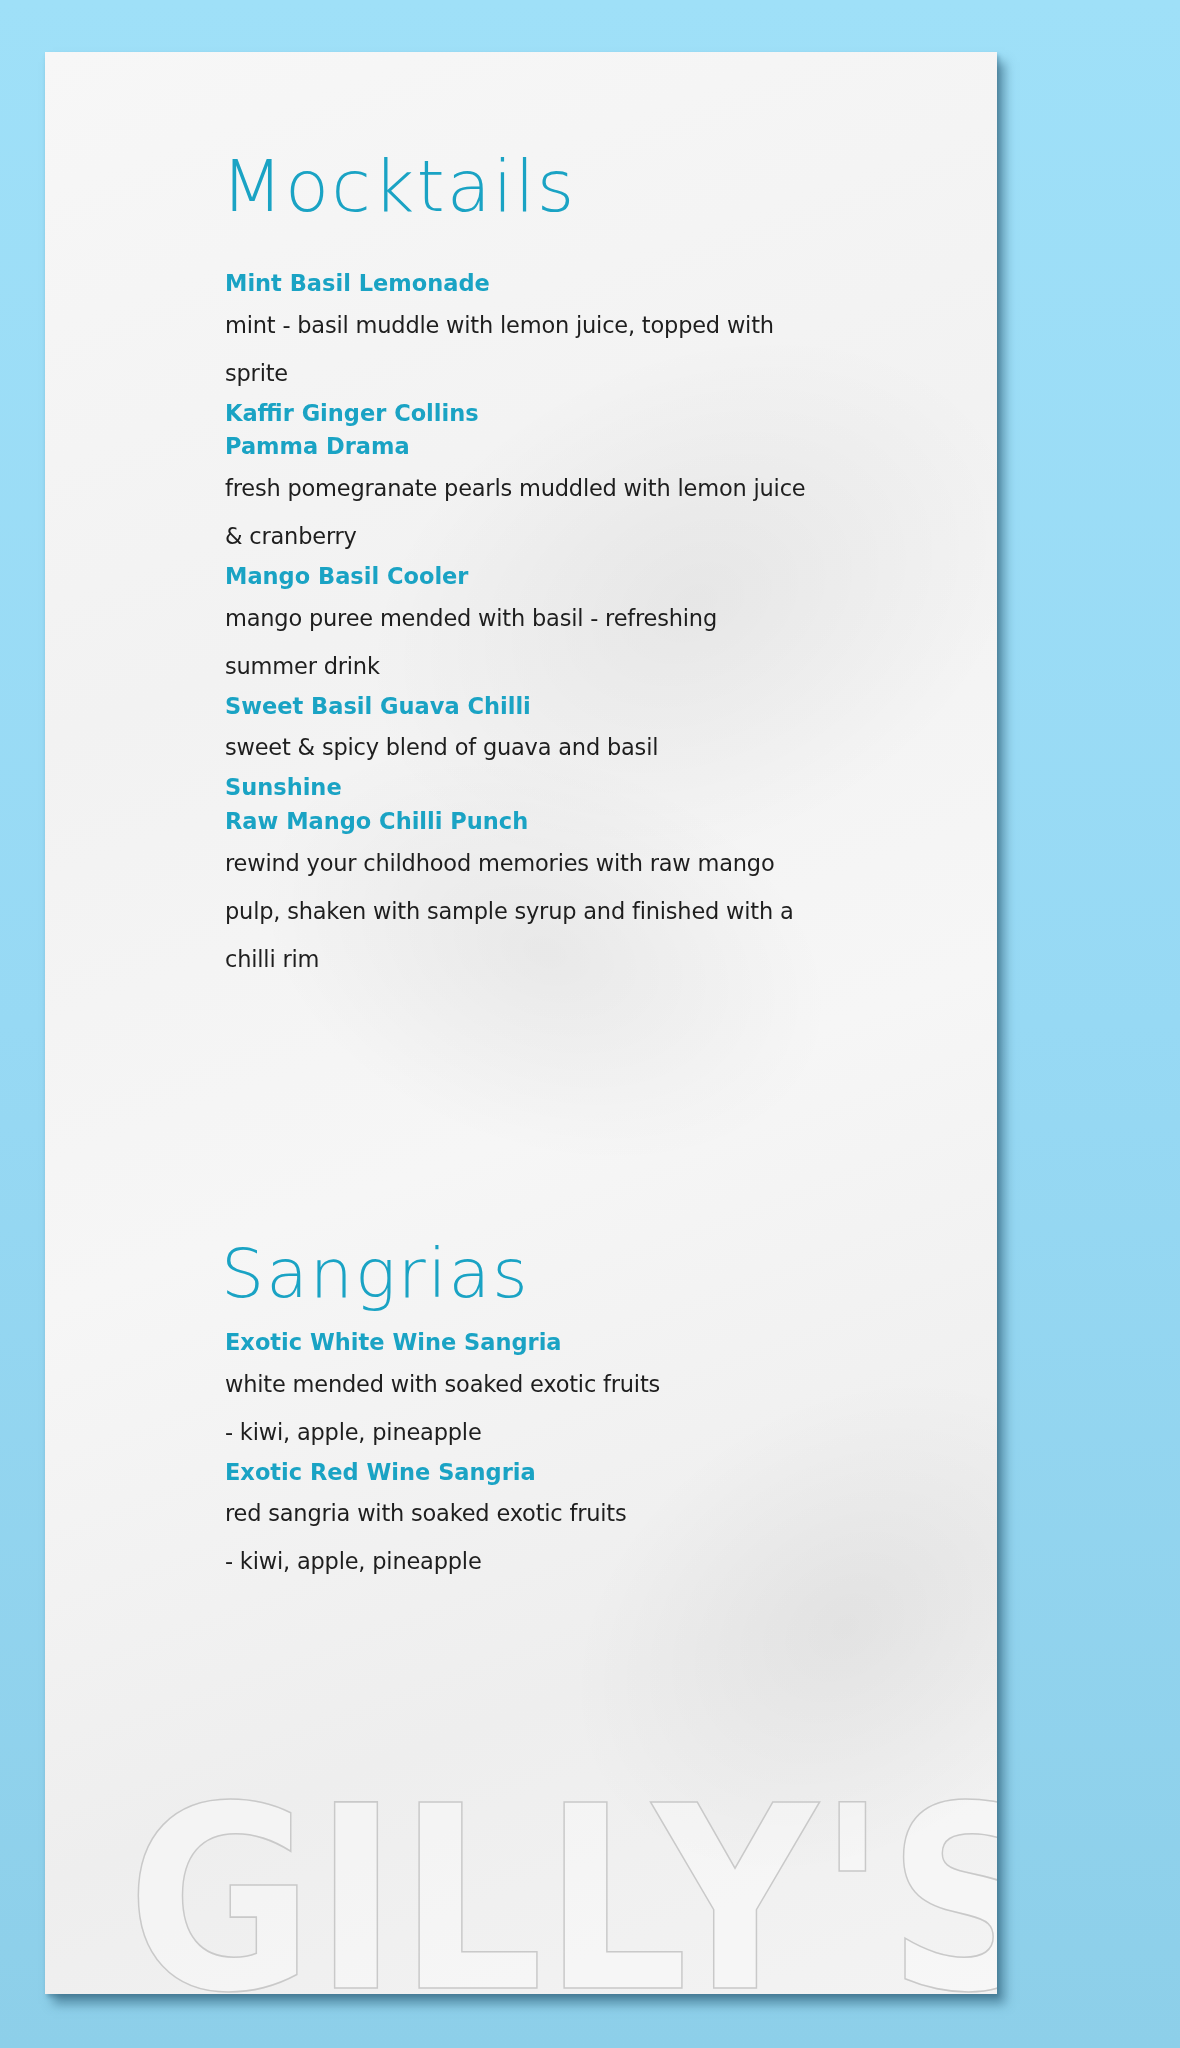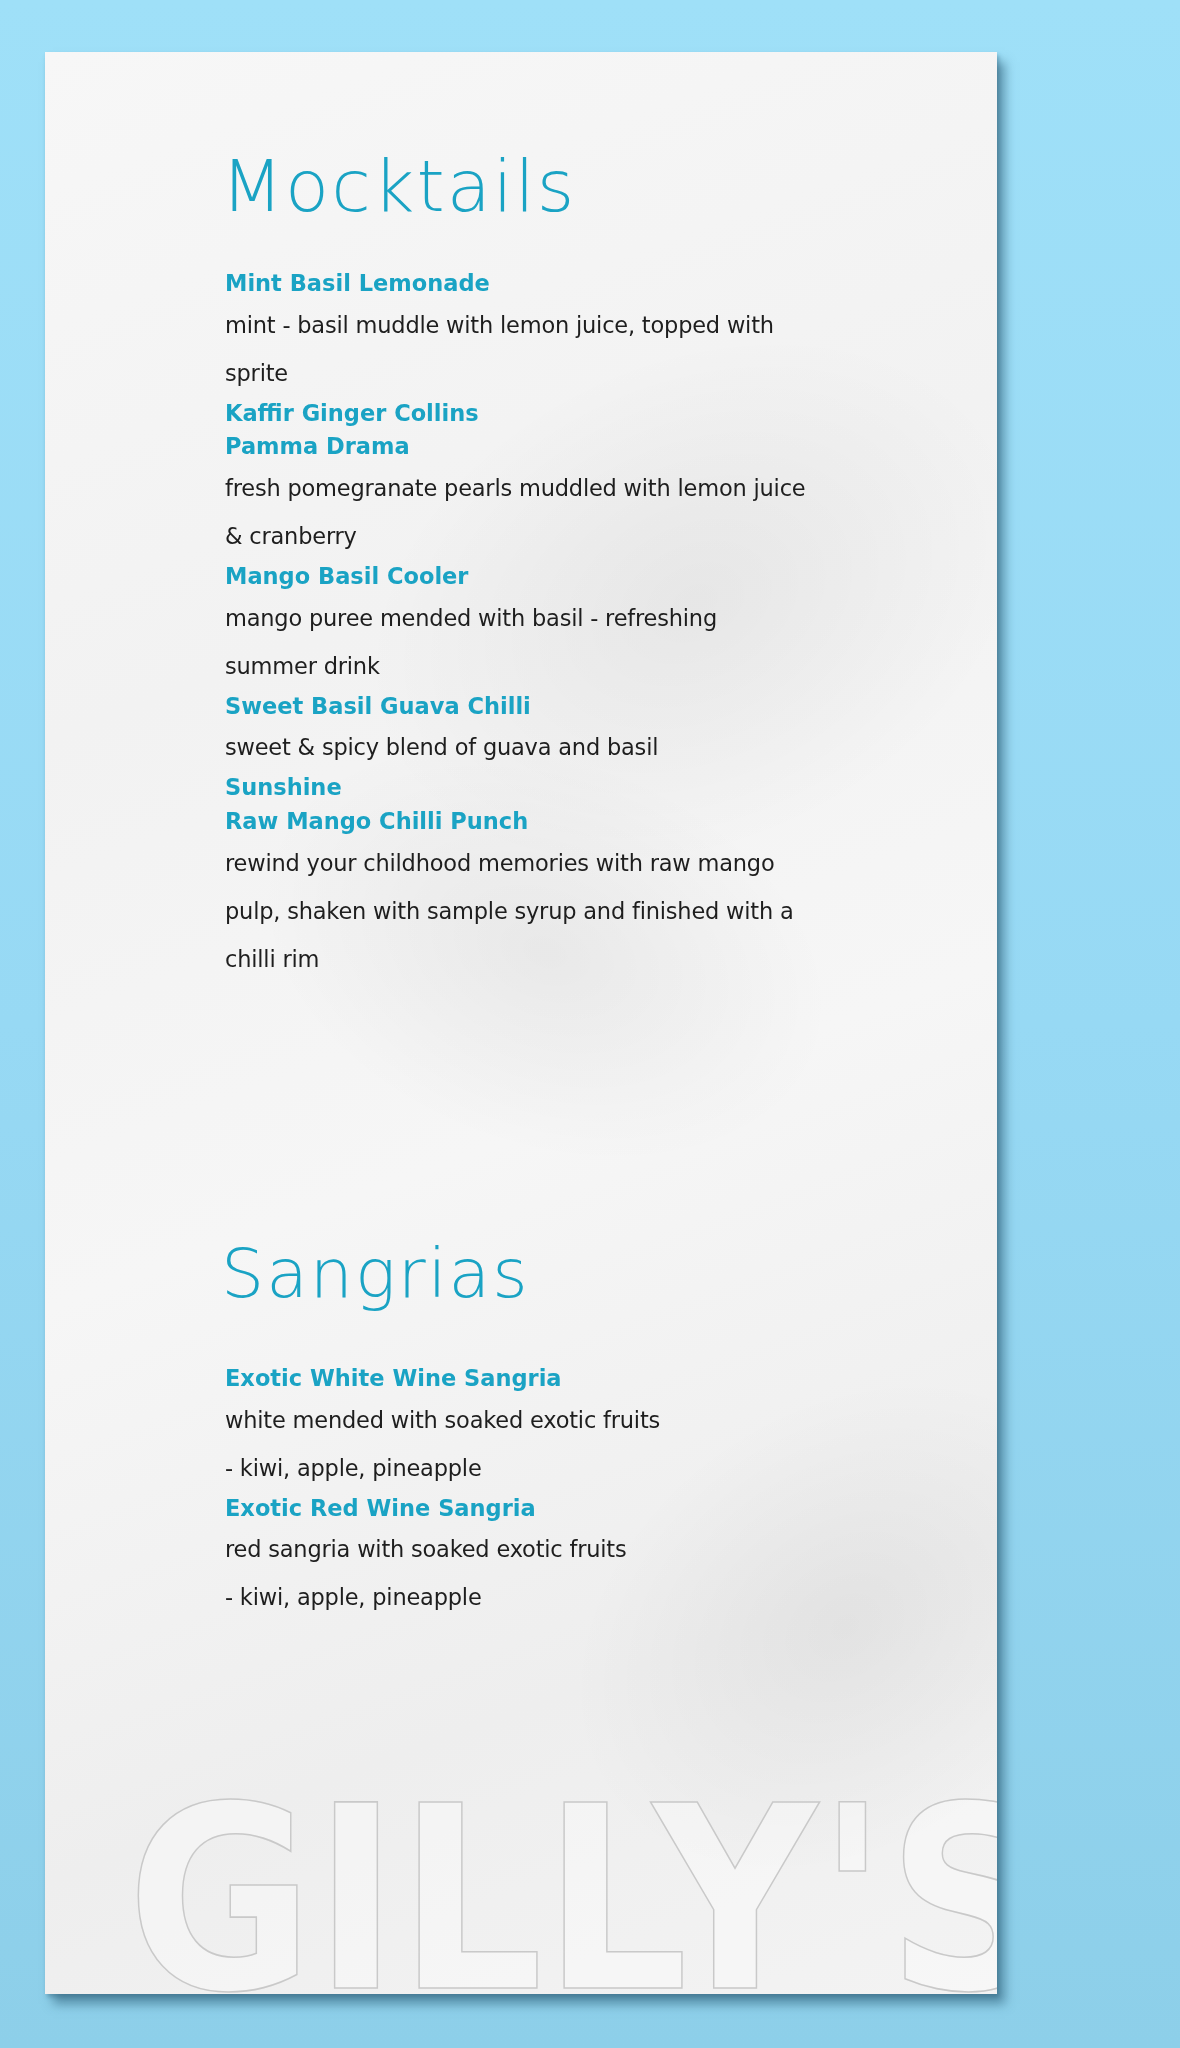--- a/index.html
+++ b/index.html
@@ -94,21 +94,21 @@
         <span class="item-name">Raw Mango Chilli Punch</span>
         <span class="item-desc">rewind your childhood memories with raw mango
 pulp, shaken with sample syrup and finished with a
 chilli rim</span>
       </li>
     </ul>
   </section>
 
   <section>
     <h1 class="section-title" style="top:1188px;font-size:68px;">Sangrias</h1>
-    <ul class="items" style="top:1310px;">
+    <ul class="items" style="top:1274px;">
       <li>
         <span class="item-name">Exotic White Wine Sangria</span>
         <span class="item-desc">white mended with soaked exotic fruits
 - kiwi, apple, pineapple</span>
       </li>
       <li>
         <span class="item-name">Exotic Red Wine Sangria</span>
         <span class="item-desc">red sangria with soaked exotic fruits
 - kiwi, apple, pineapple</span>
       </li>

